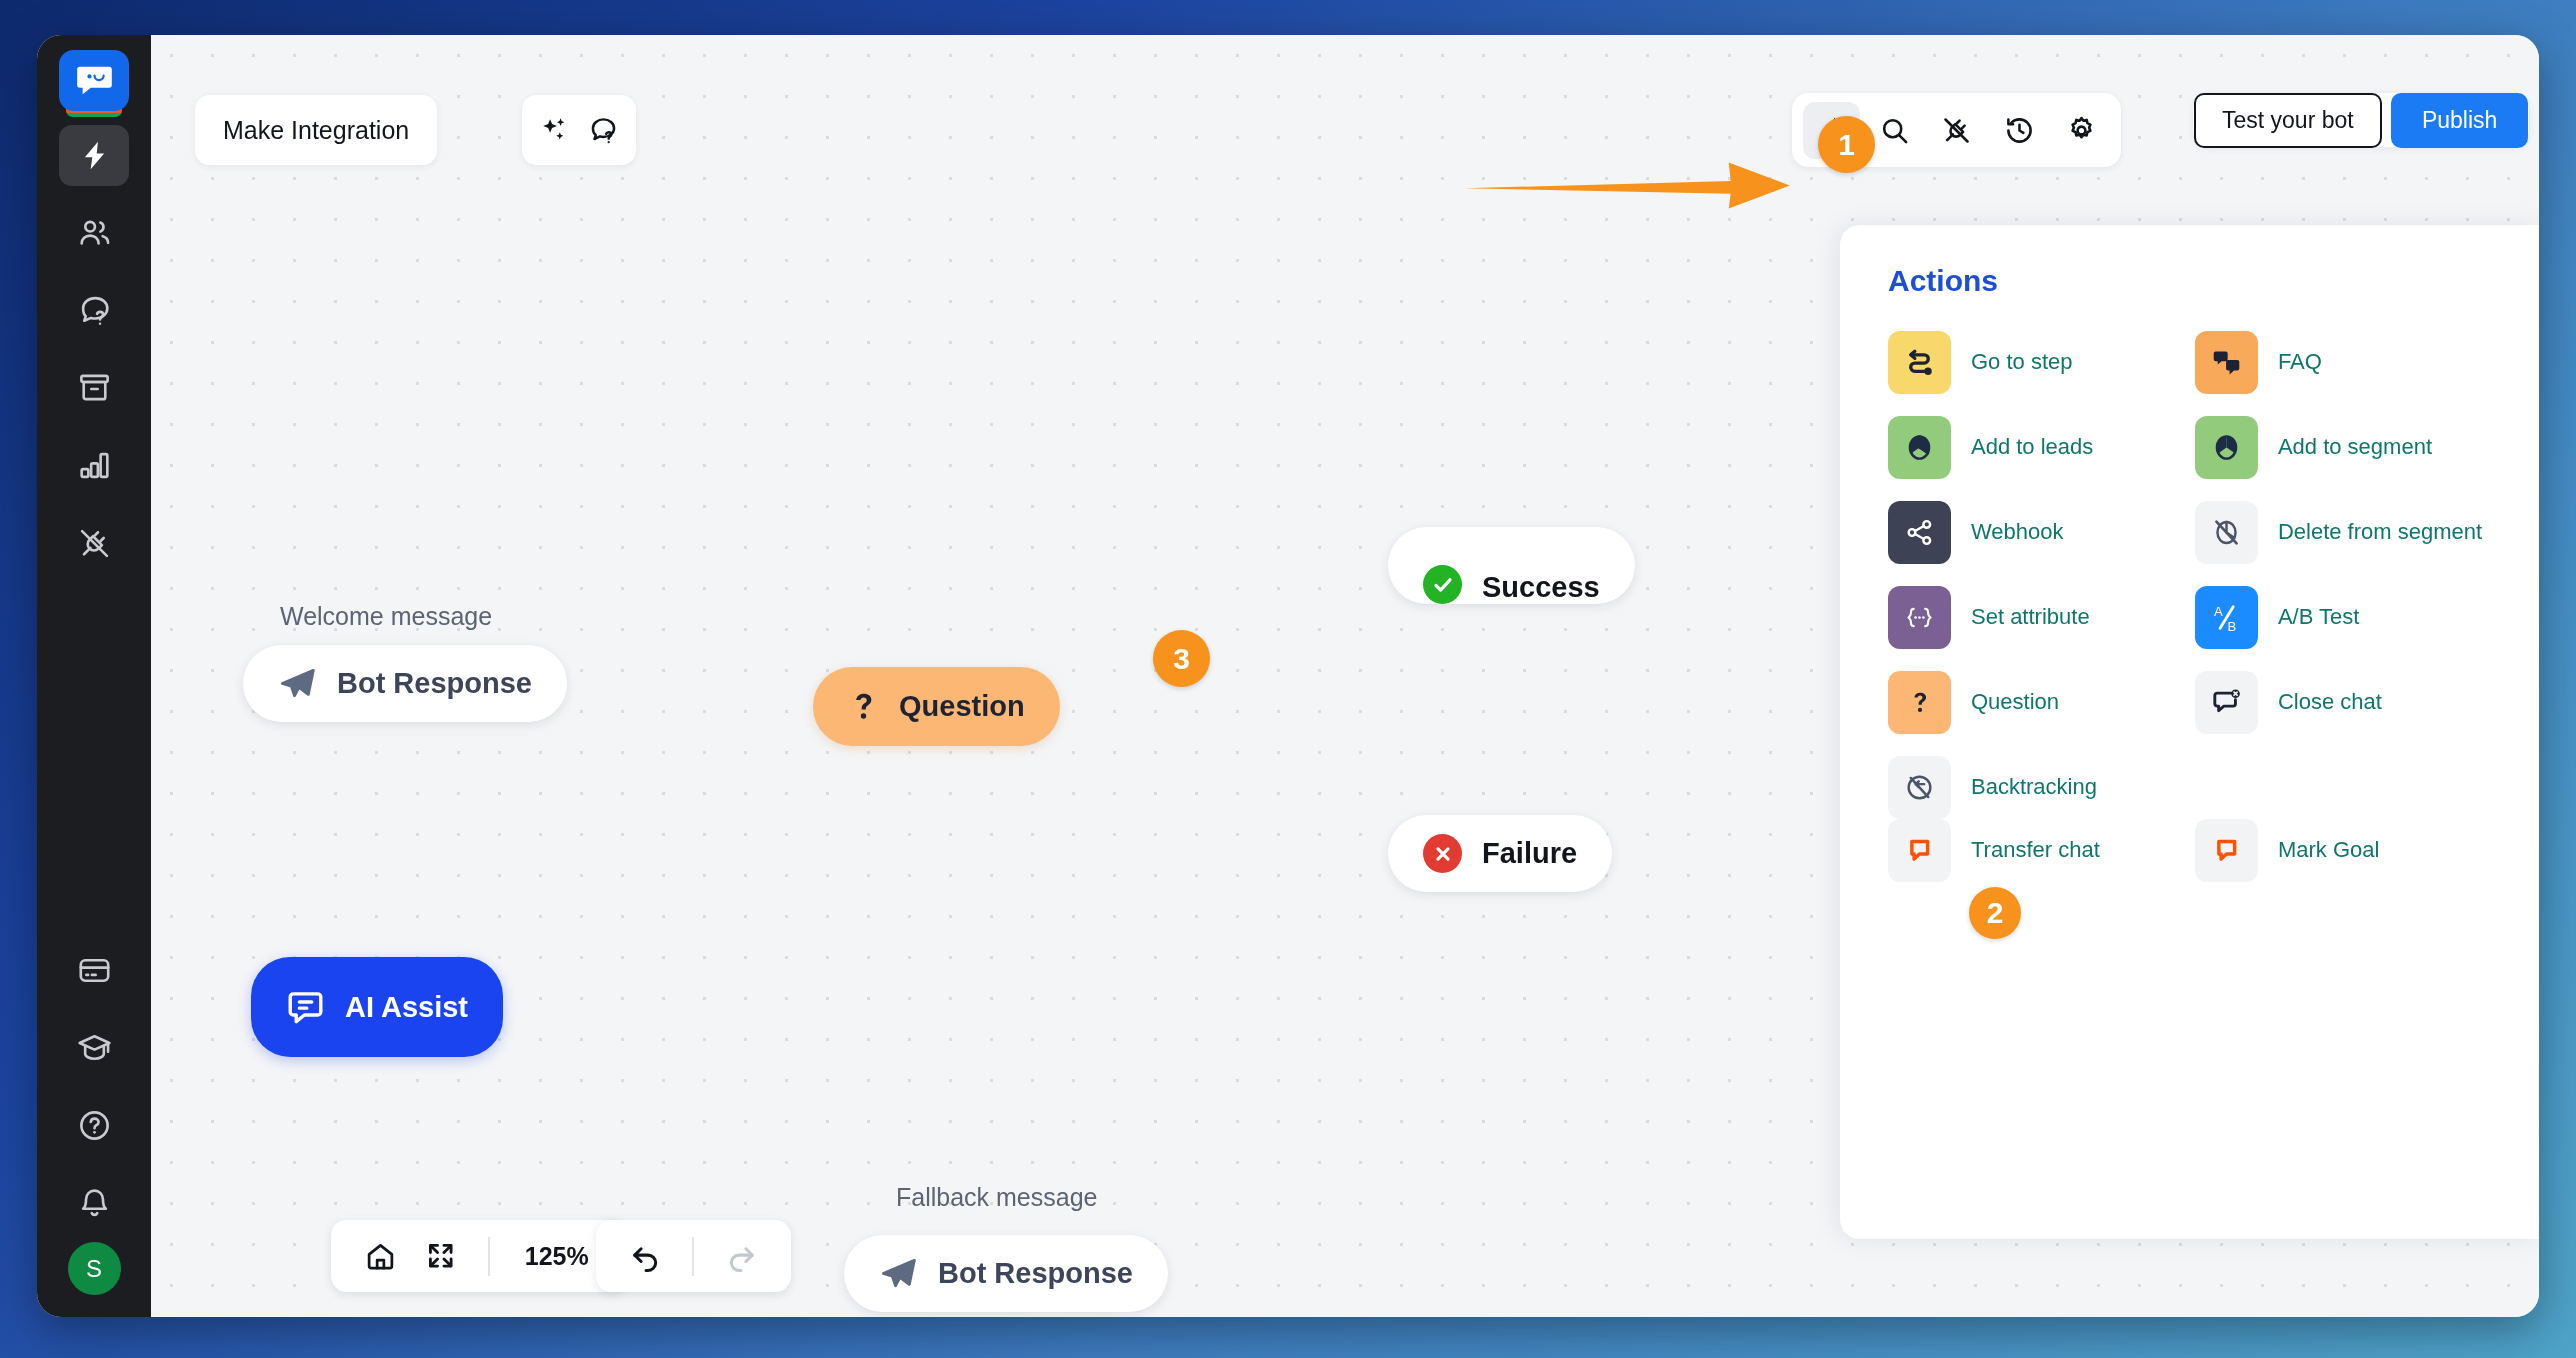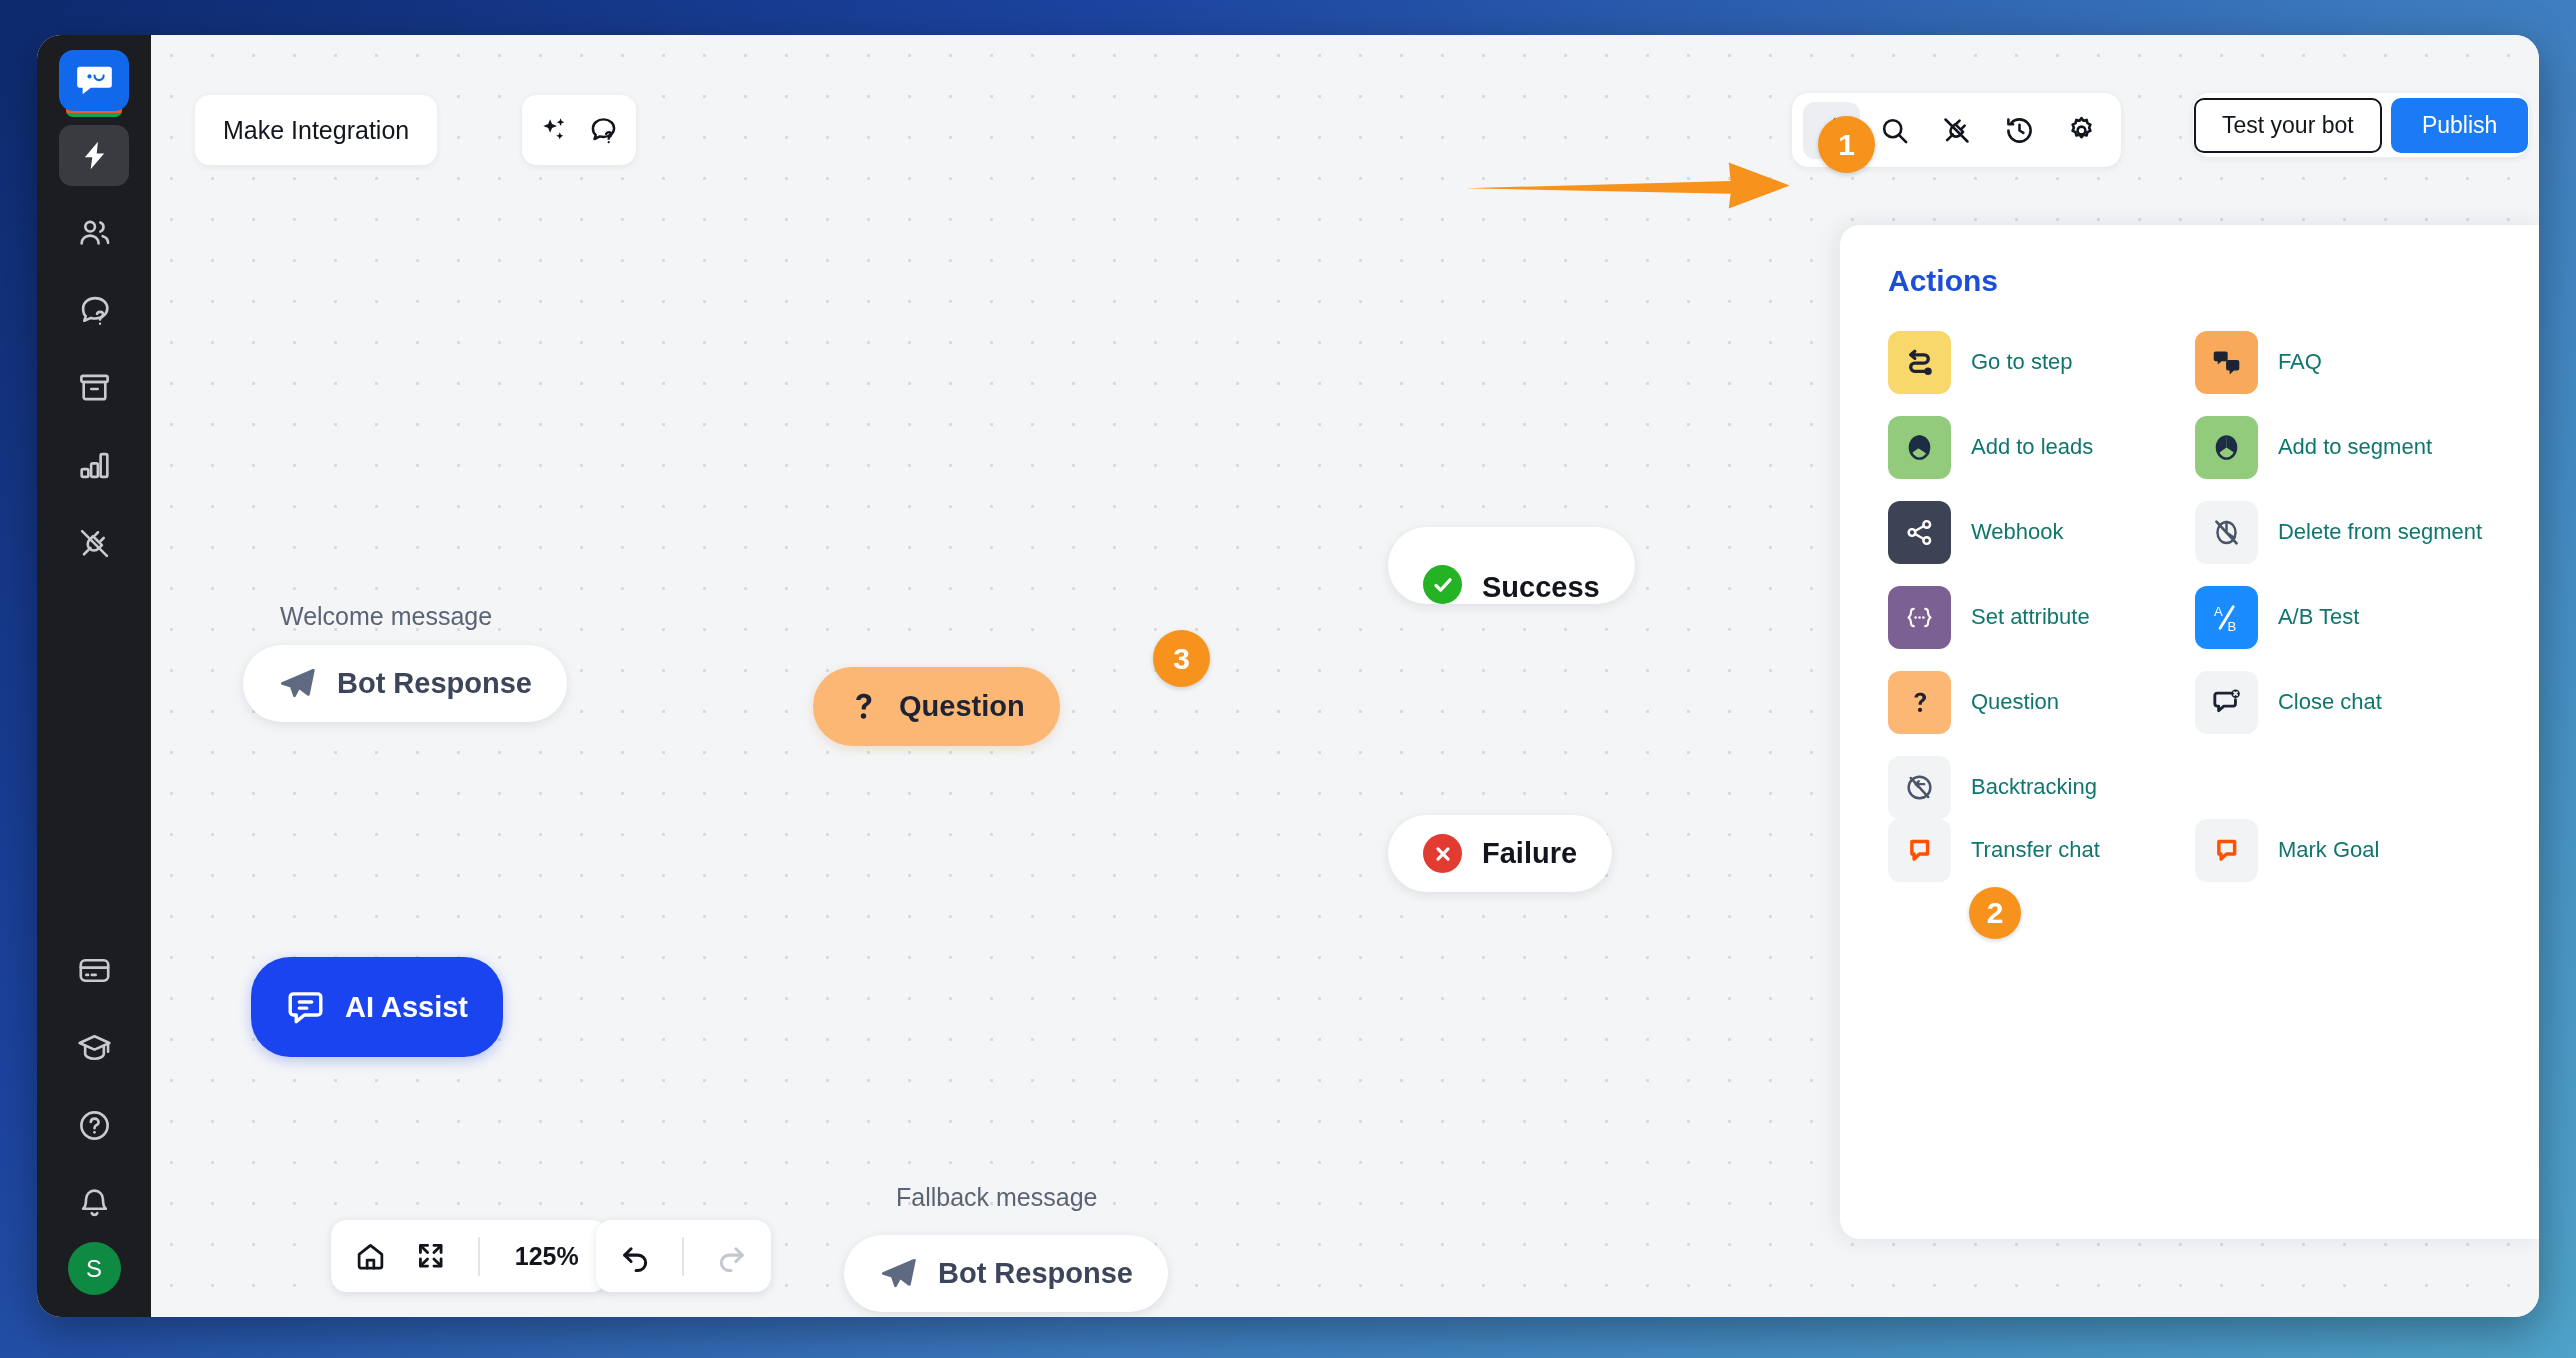--- a/index.html
+++ b/index.html
@@ -126,21 +126,21 @@
     width: 57px; height: 57px;
     border-radius: 12px;
     display: flex; align-items: center; justify-content: center;
     cursor: pointer;
   }
   .tb-btn.active { background: #eceef1; }
 
   #action-buttons {
     position: absolute;
     left: 2042px; top: 58px;
-    height: 64px;
+    height: 54px;
     background: #fff;
     border-radius: 16.6px;
     display: flex; align-items: center;
     padding: 0 1px;
     gap: 9.2px;
     box-shadow: 0 1.8px 7.4px rgba(20,24,40,.07);
     z-index: 22;
   }
   .btn-outline {
     height: 55px;
@@ -251,21 +251,21 @@
   #edges { position: absolute; inset: 0; z-index: 5; pointer-events: none; }
 
   
   #zoom-bar {
     position: absolute;
     left: 180px; top: 1185px;
     height: 72px;
     background: #fff;
     border-radius: 15.7px;
     display: flex; align-items: center;
-    padding: 0 13px;
+    padding: 0 23px;
     gap: 7.4px;
     box-shadow: 0 2.8px 10px rgba(20,24,40,.10);
     z-index: 35;
   }
   .zb-btn {
     width: 53px; height: 53px;
     border-radius: 10px;
     display: flex; align-items: center; justify-content: center;
     cursor: pointer;
   }

